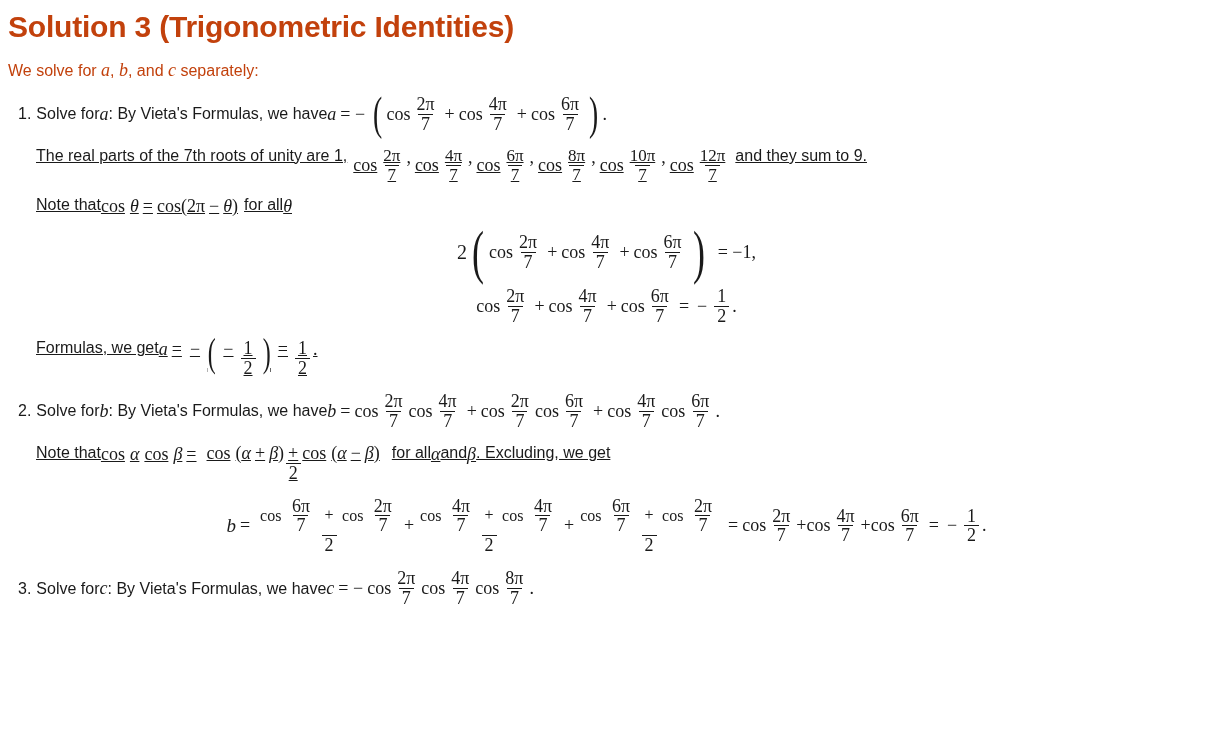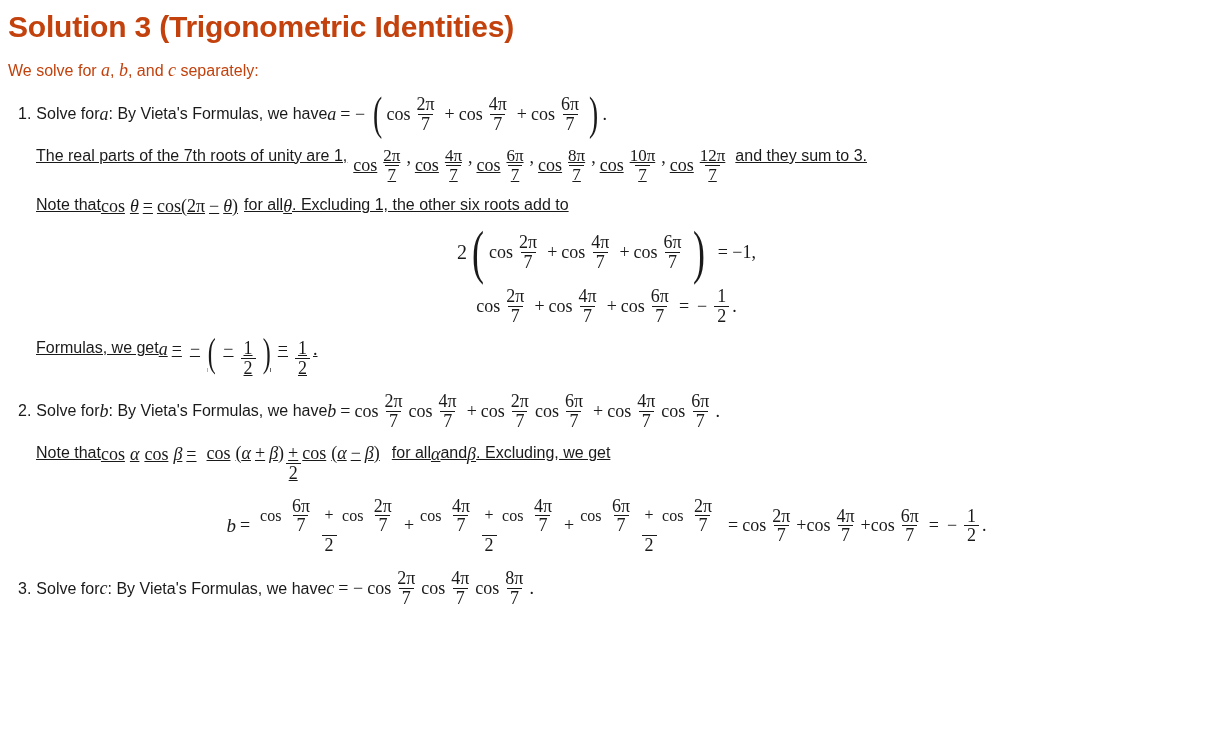--- a/index.html
+++ b/index.html
@@ -222,40 +222,39 @@
         </span>
       </span>
         <span class="mr">,</span>
       <span class="cosw">
         <span class="mr" style="margin-left:4px">cos</span>
         <span class="frac">
           <span class="num">12π</span>
           <span class="den">7</span>
         </span>
       </span>
-      <span class="txt" style="margin-left:4px">and they sum to 3.</span>
+      <span class="txt" style="margin-left:4px">and they sum to 9.</span>
     </div>
 
     <div class="sub">
       <span class="txt">Note that </span>
       <span class="nowrap">
         <span class="mr">cos</span>
           <span class="gap"></span>
           <span class="m">θ</span>
         <span class="op">=</span>
         <span class="mr">cos</span>
           <span class="mr">(</span>
           <span class="mr">2π</span>
           <span class="op">−</span>
           <span class="m">θ</span>
           <span class="mr">)</span>
       </span>
       <span class="txt" style="margin-left:6px">for all </span>
         <span class="m">θ</span>
-        <span class="txt">. Excluding 1, the other six roots add to</span>
     </div>
 
     <div class="centered">
       <span class="mr" style="font-size:20px">2</span>
       <span class="paren tall">(</span>
       <span class="cosw">
         <span class="mr">cos</span>
         <span class="frac big">
           <span class="num">2π</span>
           <span class="den">7</span>

